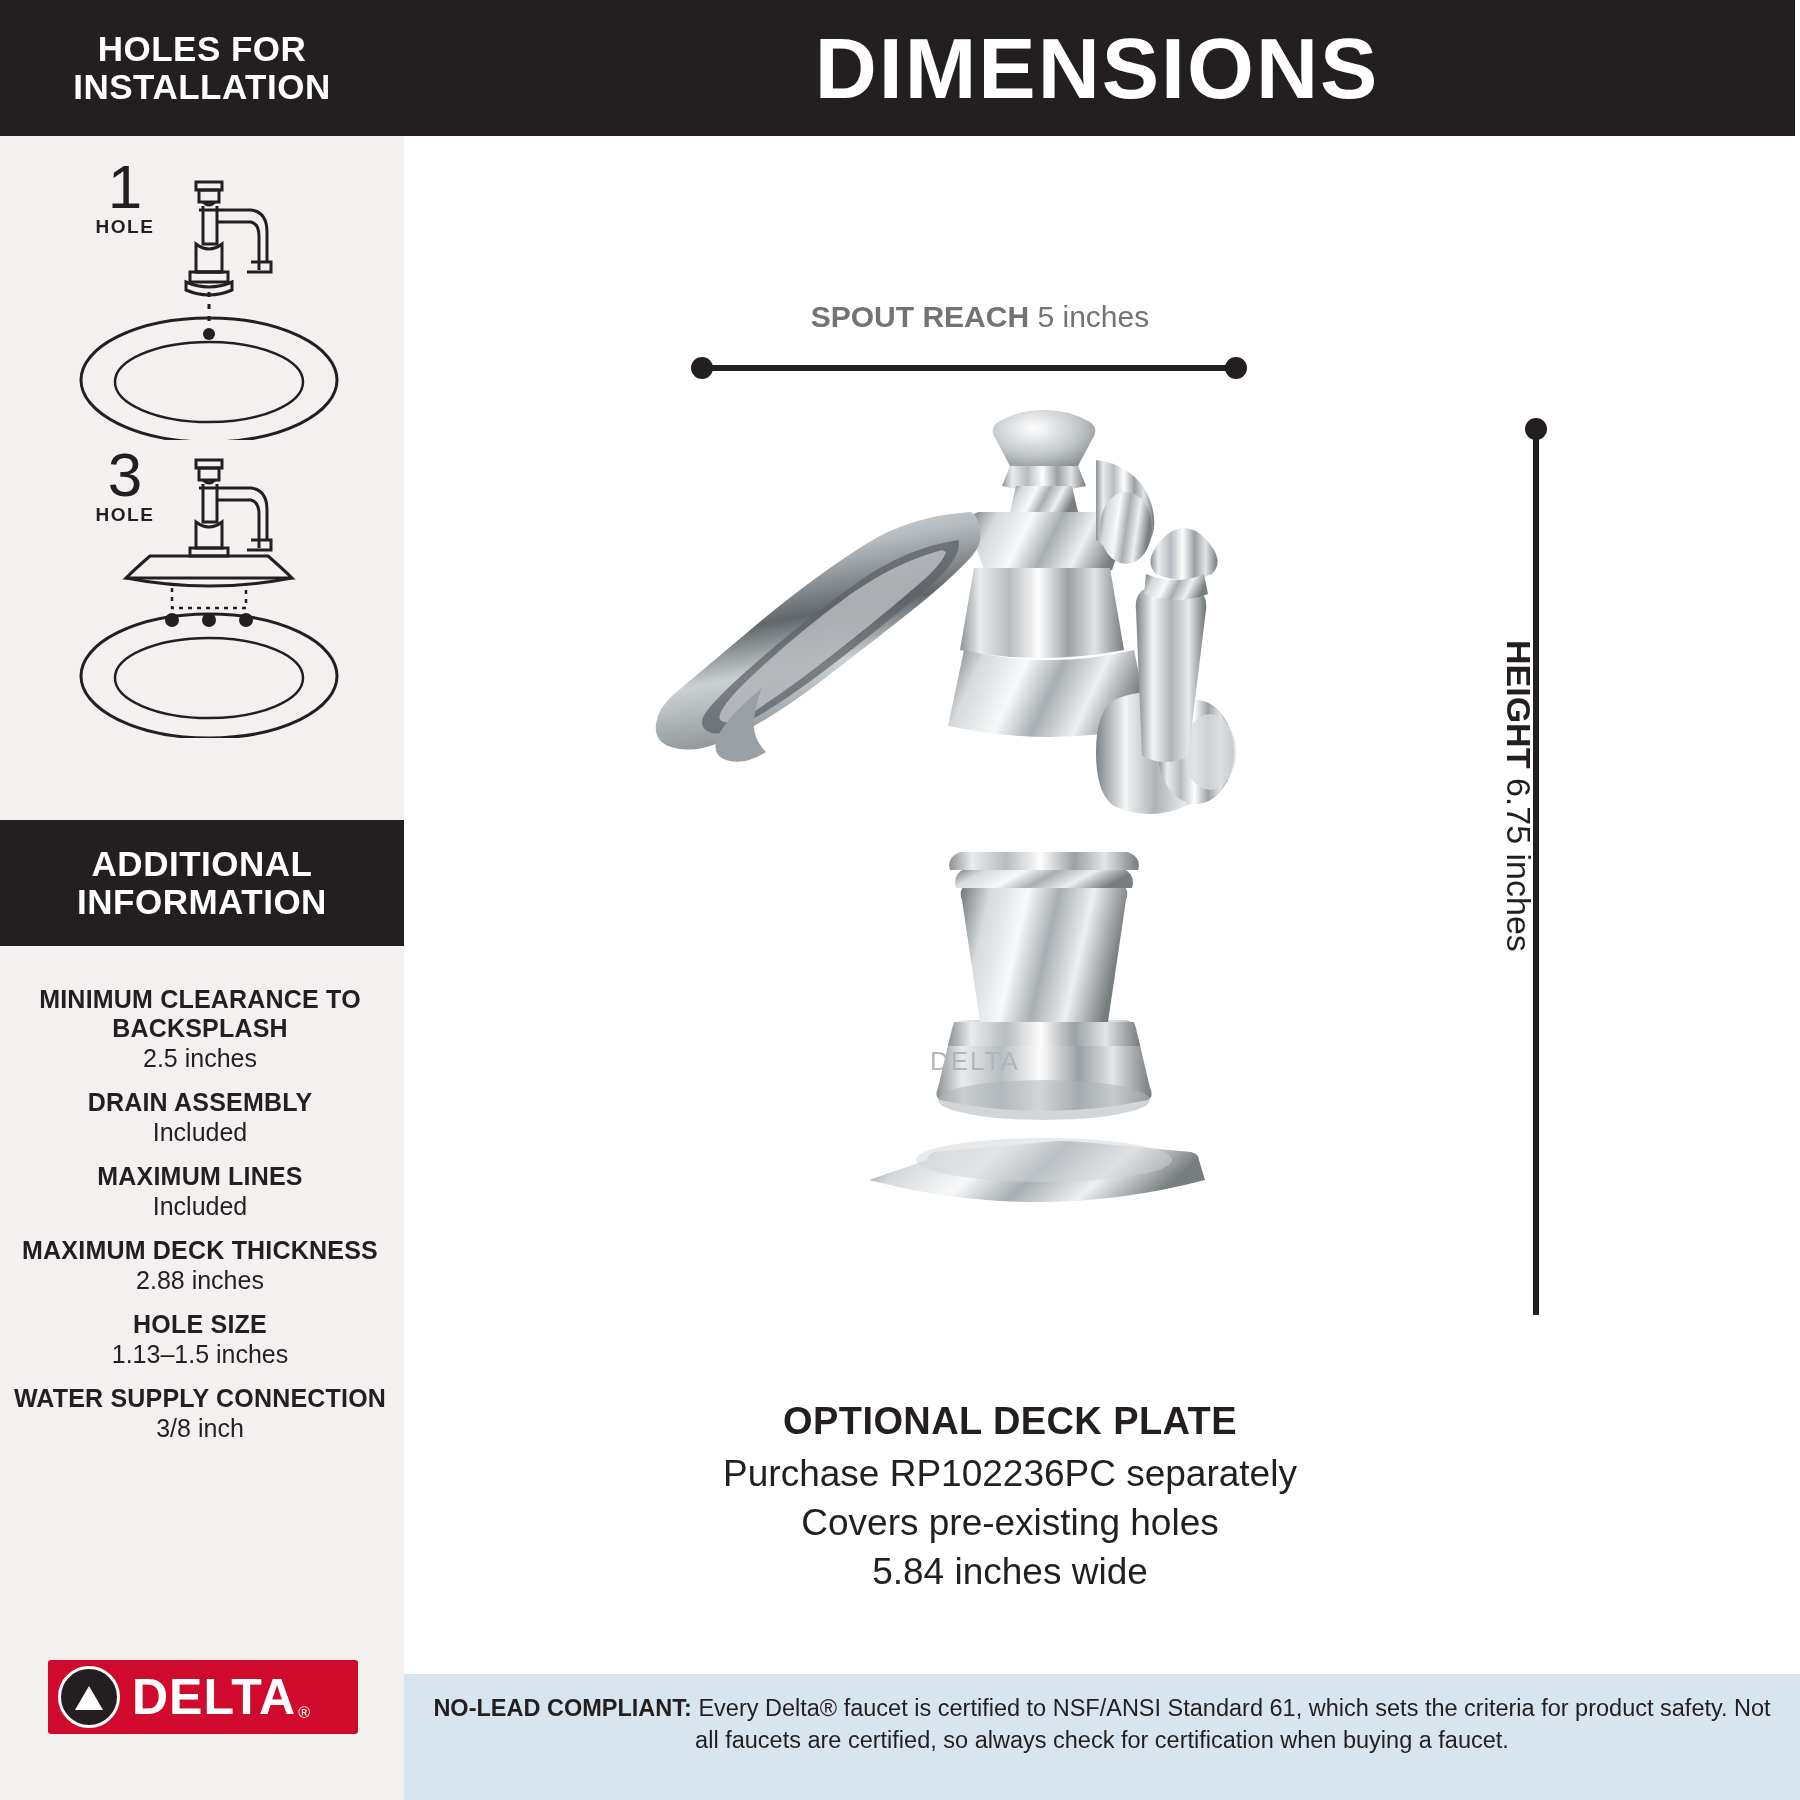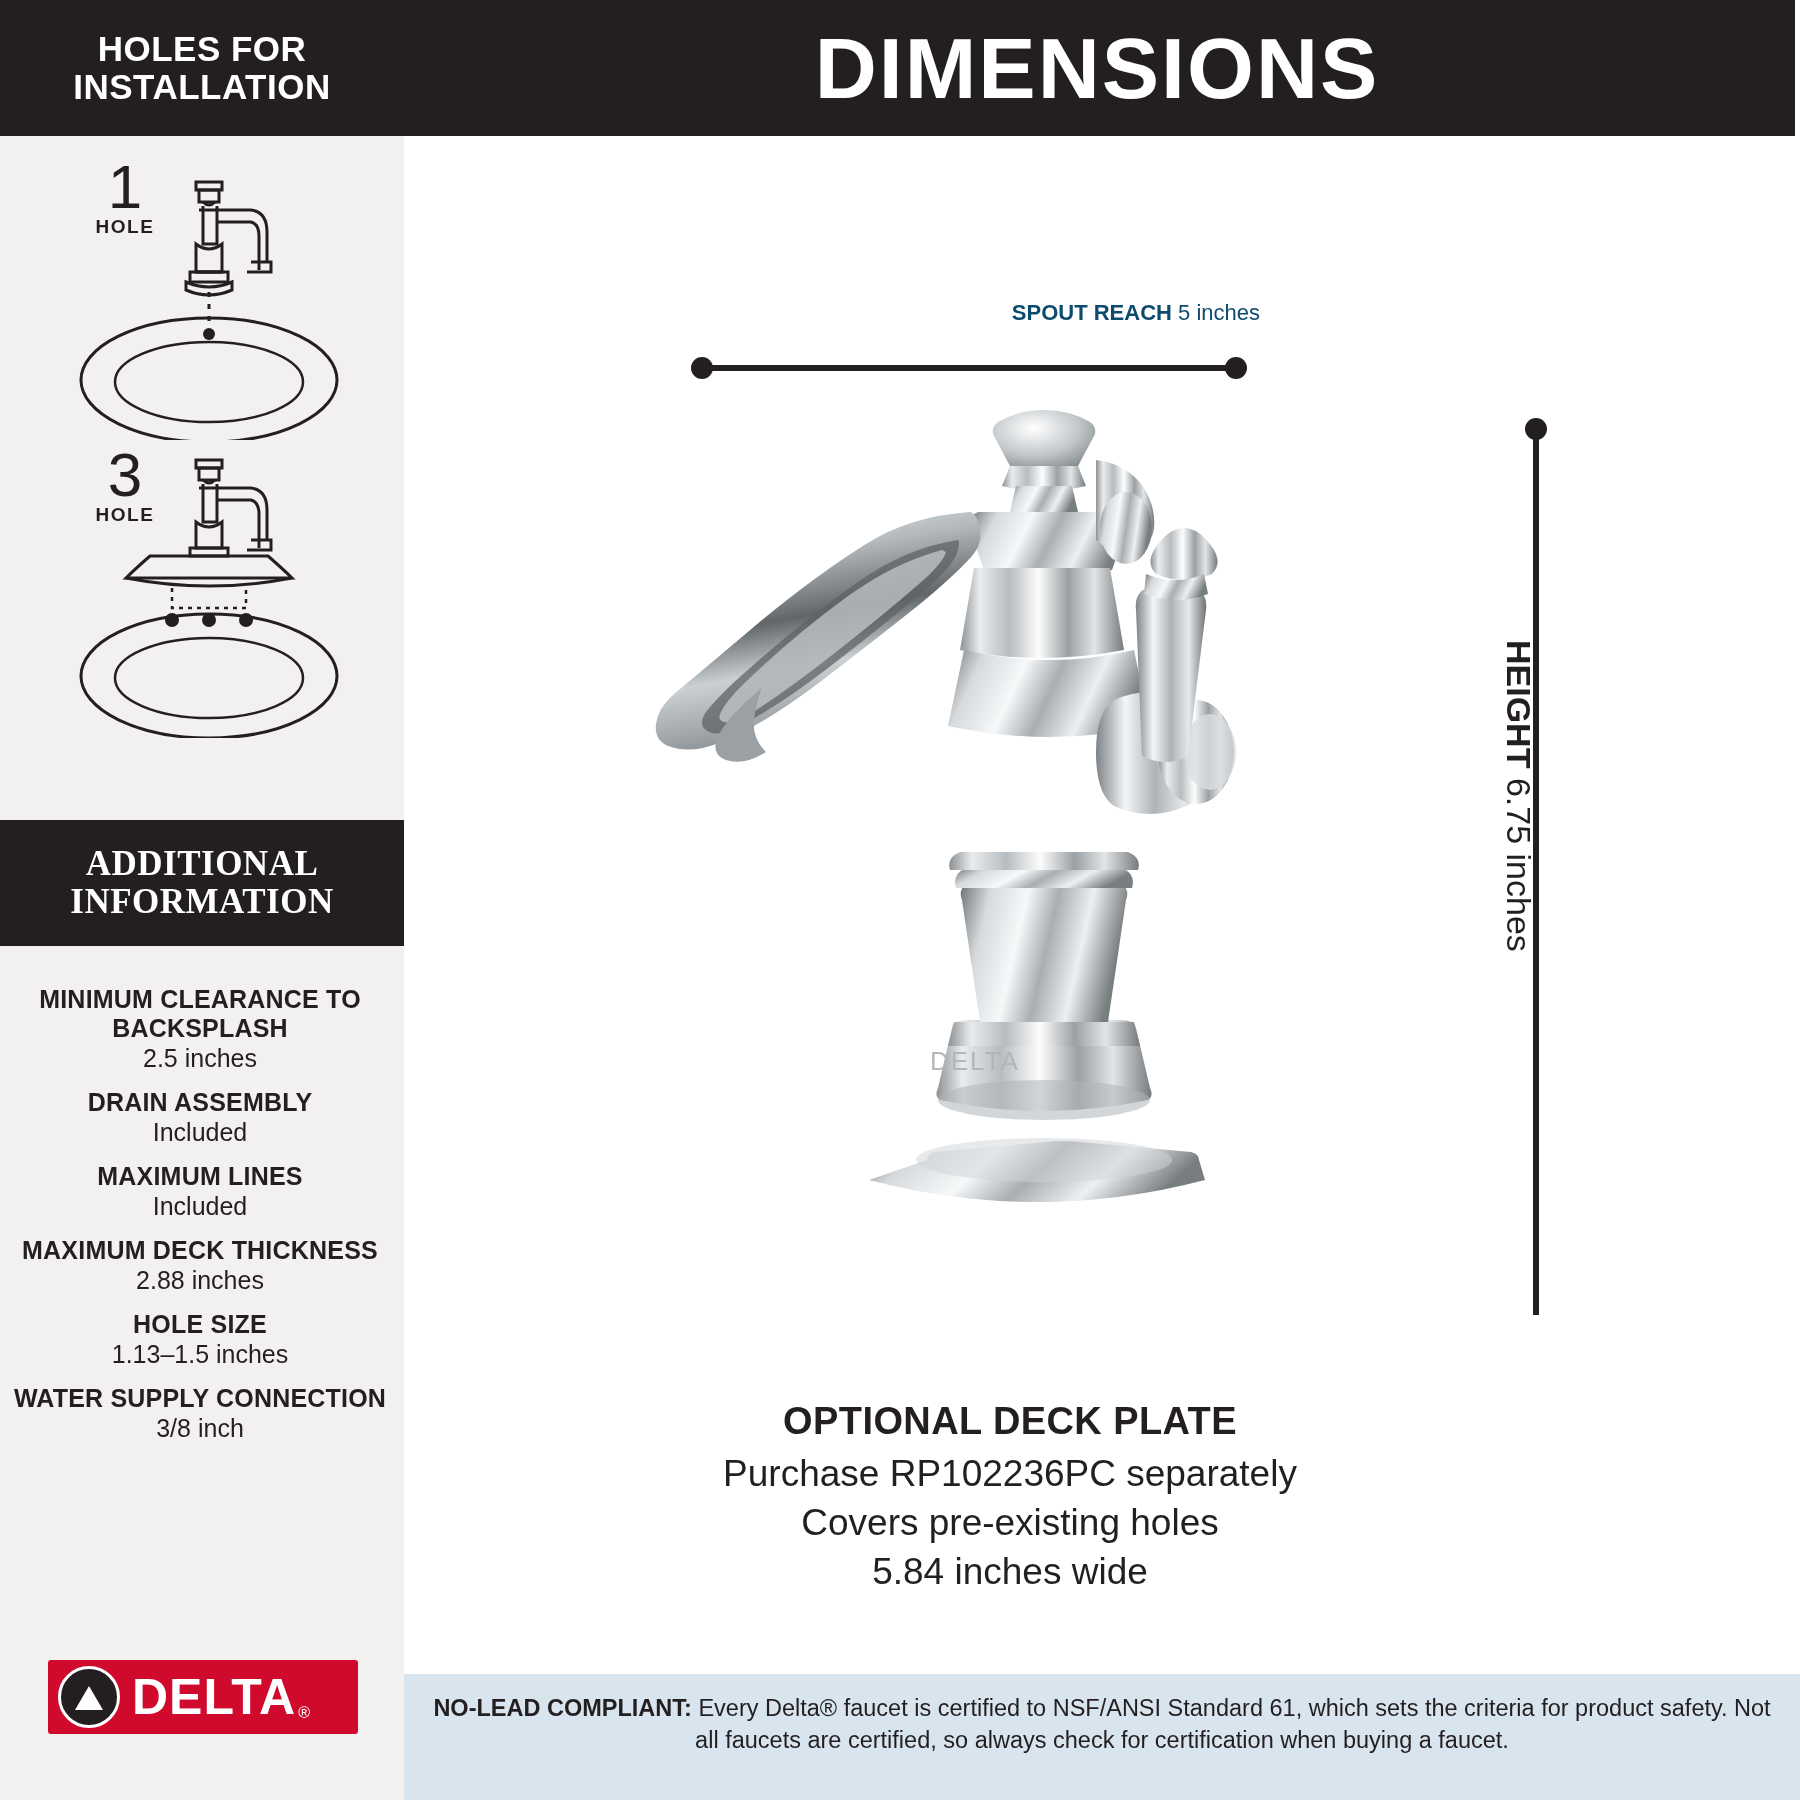--- a/index.html
+++ b/index.html
@@ -80,21 +80,20 @@
     left: 0;
     top: 820px;
     width: 404px;
     height: 126px;
     font-size: 35px;
     display: flex;
     flex-direction: column;
     align-items: center;
     justify-content: center;
     text-transform: uppercase;
-    font-family: Liberation Serif, serif;
   }
 
   #info-list {
     position: absolute;
     left: 0;
     top: 985px;
     width: 400px;
     text-align: center;
     color: #231f20;
   }
@@ -174,23 +173,23 @@
     display: flex;
     align-items: center;
     justify-content: center;
   }
 
   #spout-label {
     position: absolute;
     left: 700px;
     top: 300px;
     width: 560px;
-    text-align: right;
-    font-size: 22px;
-    color: #0c4a6e;
+    text-align: center;
+    font-size: 30px;
+    color: #737373;
     white-space: nowrap;
   }
   #spout-label .b { font-weight: bold; }
 
   #height-label {
     position: absolute;
     left: 1538px;
     top: 640px;
     font-size: 34px;
     color: #231f20;

